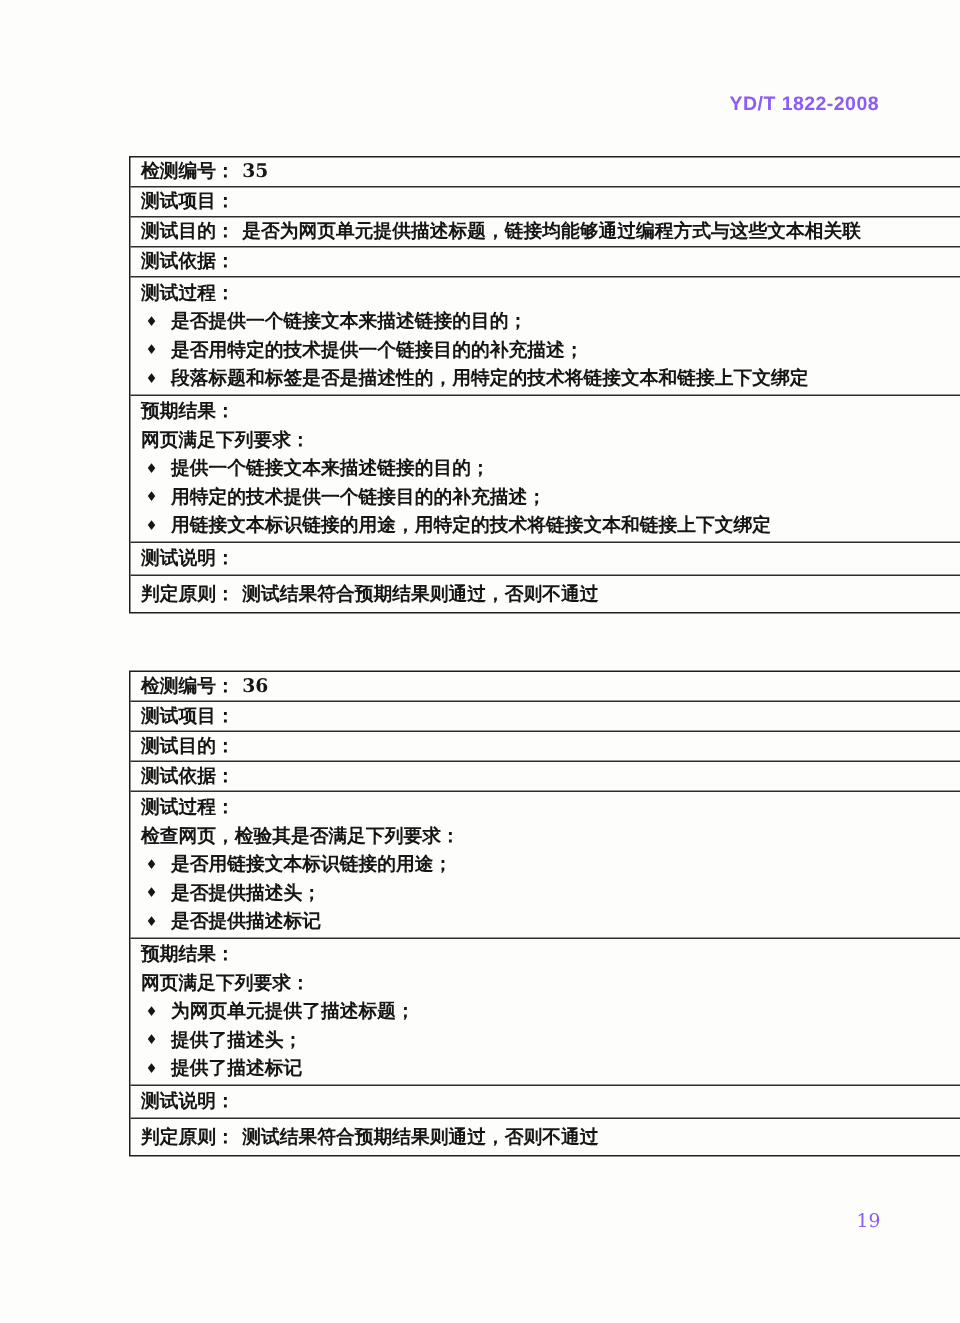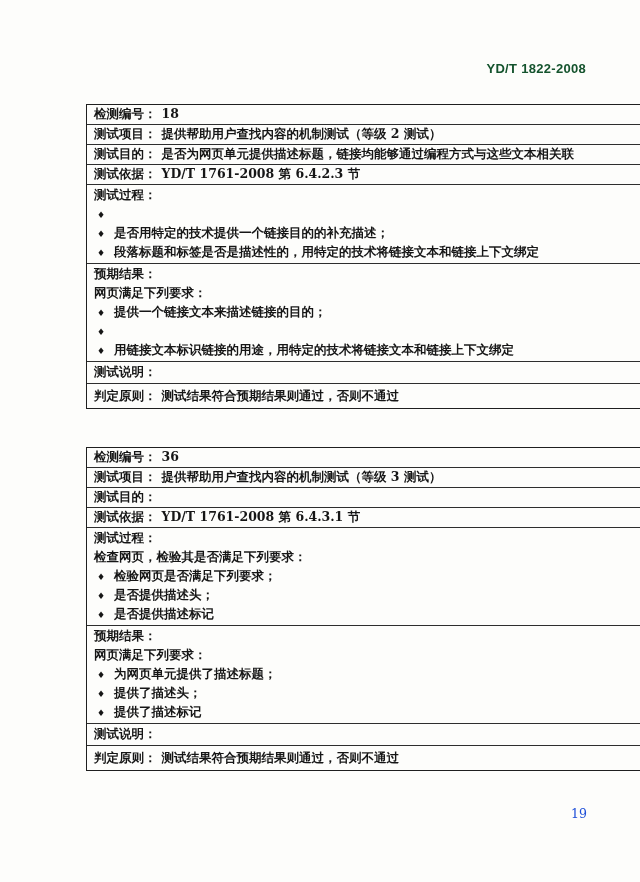--- a/index.html
+++ b/index.html
@@ -12,21 +12,21 @@
     color: #161616;
     overflow: hidden;
   }
   .doc-header {
     position: absolute;
     top: 61px;
     right: 54px;
     font-family: "Liberation Sans", "DejaVu Sans", sans-serif;
     font-size: 13px;
     font-weight: 600;
-    color: #14532d;
+    color: #8b5cf6;
     letter-spacing: 0.3px;
   }
   .test-table {
     position: absolute;
     left: 86px;
     width: 572px;
     box-sizing: border-box;
     border: 1.5px solid #1f1f1f;
   }
   .table-35 { top: 104px; }
@@ -60,53 +60,52 @@
     font-size: 9px;
     margin-right: 9px;
     position: relative;
     top: 0.5px;
   }
   .page-num {
     position: absolute;
     top: 806px;
     left: 571px;
     font-size: 12.5px;
-    color: #1d4ed8;
+    color: #8b5cf6;
   }
 </style>
 </head>
 <body>
 
 <div class="page">
 
   <div class="doc-header">YD/T 1822-2008</div>
 
   <div class="test-table table-35">
     <div class="row single">
       <span class="lbl">检测编号：</span>
-      <span class="val">18</span>
+      <span class="val">35</span>
     </div>
     <div class="row single">
       <span class="lbl">测试项目：</span>
-      <span class="val">提供帮助用户查找内容的机制测试（等级 2 测试）</span>
     </div>
     <div class="row single">
       <span class="lbl">测试目的：</span>
       <span class="val">是否为网页单元提供描述标题，链接均能够通过编程方式与这些文本相关联</span>
     </div>
     <div class="row single">
       <span class="lbl">测试依据：</span>
-      <span class="val">YD/T 1761-2008 第 6.4.2.3 节</span>
     </div>
     <div class="row multi">
       <div class="line">
         <span class="lbl">测试过程：</span>
       </div>
       <div class="line bullet-line">
         <span class="bullet">♦</span>
+        <span>是否提供一个链接文本来描述链接的目的；</span>
       </div>
       <div class="line bullet-line">
         <span class="bullet">♦</span>
         <span>是否用特定的技术提供一个链接目的的补充描述；</span>
       </div>
       <div class="line bullet-line">
         <span class="bullet">♦</span>
         <span>段落标题和标签是否是描述性的，用特定的技术将链接文本和链接上下文绑定</span>
       </div>
     </div>
@@ -116,20 +115,21 @@
       </div>
       <div class="line">
         <span>网页满足下列要求：</span>
       </div>
       <div class="line bullet-line">
         <span class="bullet">♦</span>
         <span>提供一个链接文本来描述链接的目的；</span>
       </div>
       <div class="line bullet-line">
         <span class="bullet">♦</span>
+        <span>用特定的技术提供一个链接目的的补充描述；</span>
       </div>
       <div class="line bullet-line">
         <span class="bullet">♦</span>
         <span>用链接文本标识链接的用途，用特定的技术将链接文本和链接上下文绑定</span>
       </div>
     </div>
     <div class="row single row-note">
       <span class="lbl">测试说明：</span>
     </div>
     <div class="row single row-judgment">
@@ -138,39 +138,37 @@
     </div>
   </div>
 
   <div class="test-table table-36">
     <div class="row single">
       <span class="lbl">检测编号：</span>
       <span class="val">36</span>
     </div>
     <div class="row single">
       <span class="lbl">测试项目：</span>
-      <span class="val">提供帮助用户查找内容的机制测试（等级 3 测试）</span>
     </div>
     <div class="row single">
       <span class="lbl">测试目的：</span>
     </div>
     <div class="row single">
       <span class="lbl">测试依据：</span>
-      <span class="val">YD/T 1761-2008 第 6.4.3.1 节</span>
     </div>
     <div class="row multi">
       <div class="line">
         <span class="lbl">测试过程：</span>
       </div>
       <div class="line">
         <span>检查网页，检验其是否满足下列要求：</span>
       </div>
       <div class="line bullet-line">
         <span class="bullet">♦</span>
-        <span>检验网页是否满足下列要求；</span>
+        <span>是否用链接文本标识链接的用途；</span>
       </div>
       <div class="line bullet-line">
         <span class="bullet">♦</span>
         <span>是否提供描述头；</span>
       </div>
       <div class="line bullet-line">
         <span class="bullet">♦</span>
         <span>是否提供描述标记</span>
       </div>
     </div>

